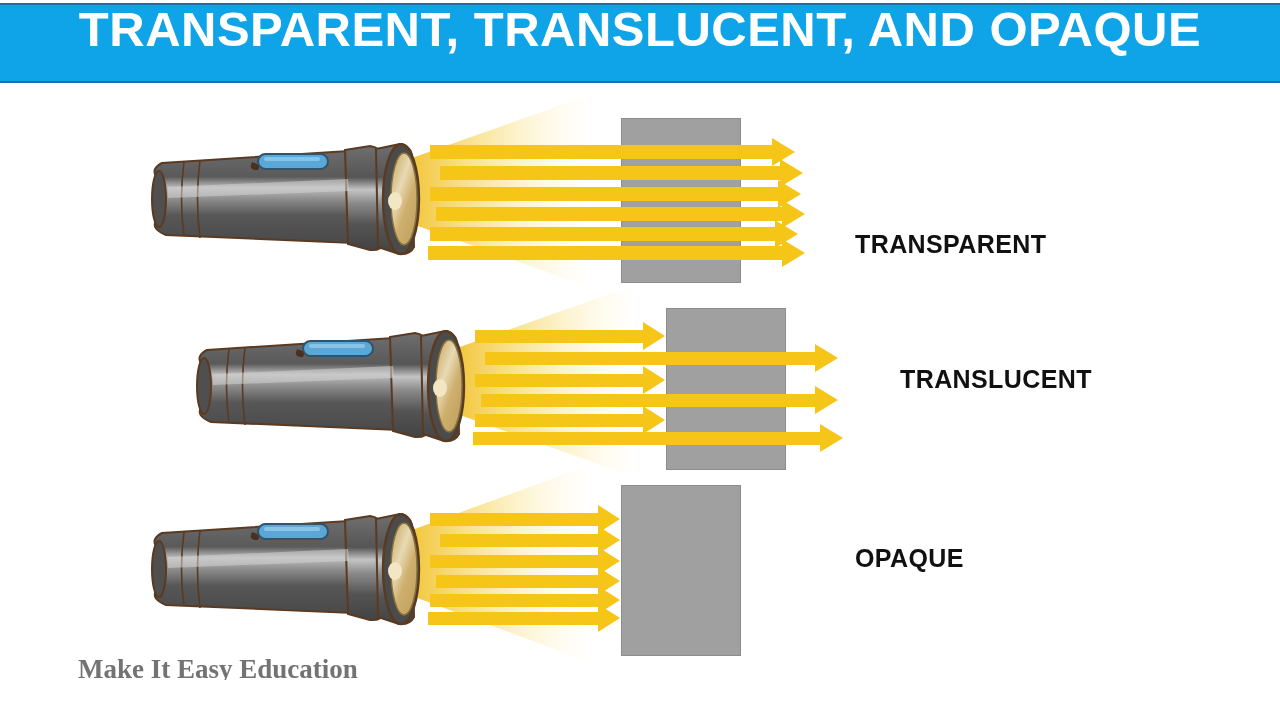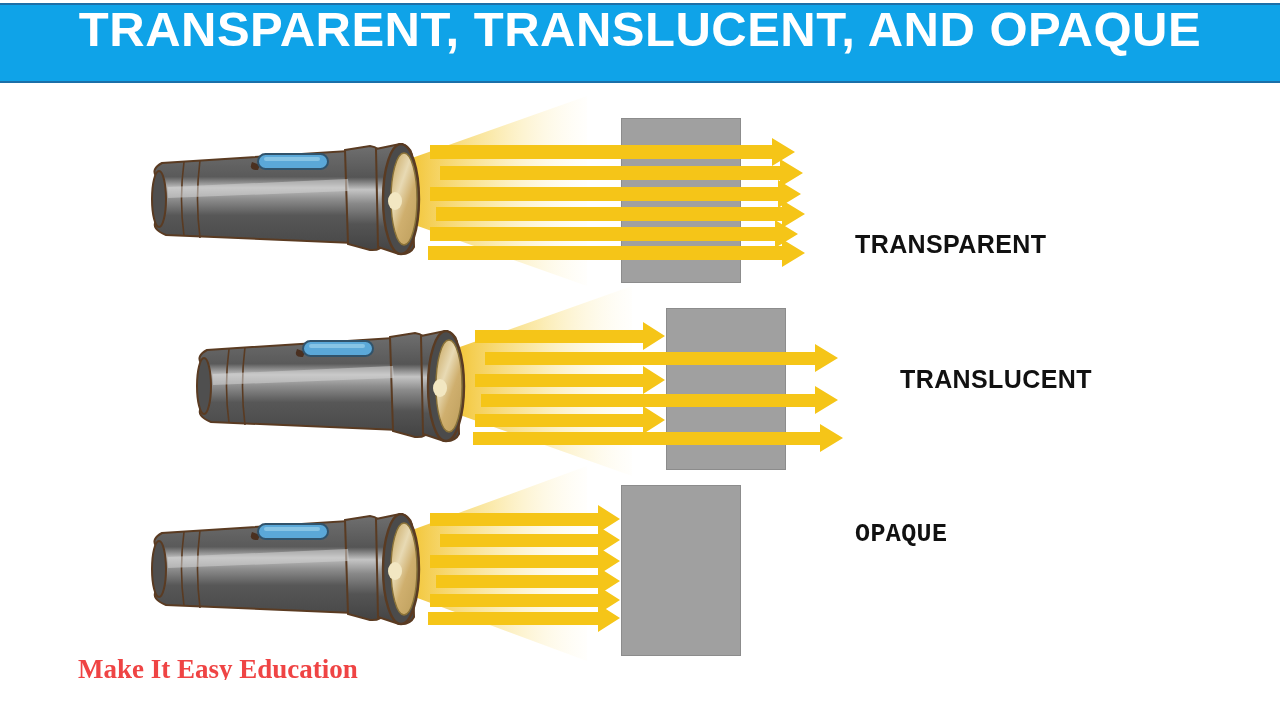--- a/index.html
+++ b/index.html
@@ -43,21 +43,21 @@
   
   .row-label{
     position:absolute;color:#111111;font-weight:bold;font-size:25px;
     letter-spacing:0.4px;white-space:nowrap;
   }
 
   
   .watermark{
     position:absolute;left:78px;top:652px;
     font-family:"Liberation Serif",serif;font-weight:bold;font-size:27px;
-    color:#ef4444;white-space:nowrap;
+    color:#737373;white-space:nowrap;
     height:28px;overflow:hidden;line-height:34px;
   }
 </style>
 </head>
 <body>
 
 <div id="stage">
 
   <div class="banner">
     <div class="banner-title">TRANSPARENT, TRANSLUCENT, AND OPAQUE</div>
@@ -306,18 +306,18 @@
         <ellipse cx="247" cy="58" rx="7" ry="9" fill="#F2E7C2"></ellipse>
         <g>
           <path d="M104,19 Q100,28 110,27 L112,22 Z" fill="#4A3020"></path>
           <rect x="110" y="11" width="70" height="15" rx="7.5" fill="#5BA8D8" stroke="#31536B" stroke-width="2"></rect>
           <rect x="116" y="14" width="56" height="4" rx="2" fill="#8FC9E8" opacity="0.85"></rect>
         </g>
         <path d="M20,44 L200,36 L201,48 L20,55 Z" fill="#D2D2D2" opacity="0.55"></path>
       </svg>
     </div>
 
-    <div class="row-label" style="left:855px;top:520px;font-family:Liberation Mono, monospace;">OPAQUE</div>
+    <div class="row-label" style="left:855px;top:544px;">OPAQUE</div>
   </div>
 
   <div class="watermark">Make It Easy Education</div>
 
 </div>
 
 </body></html>

